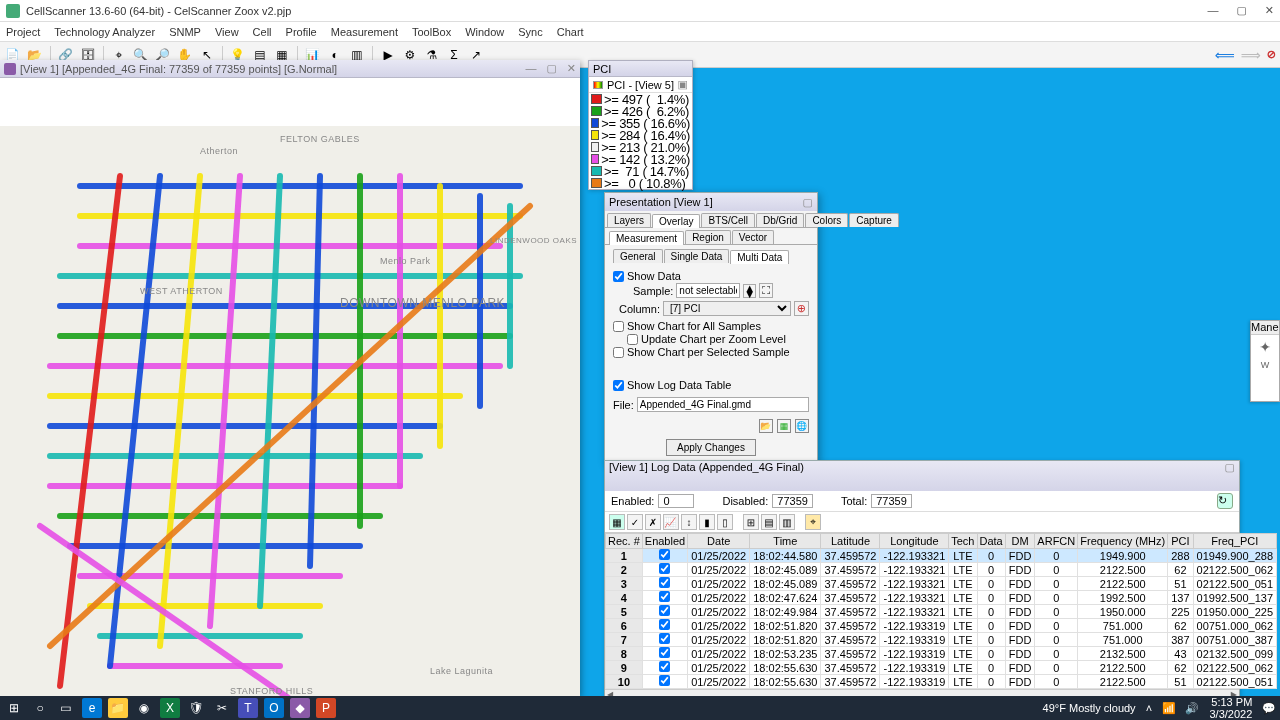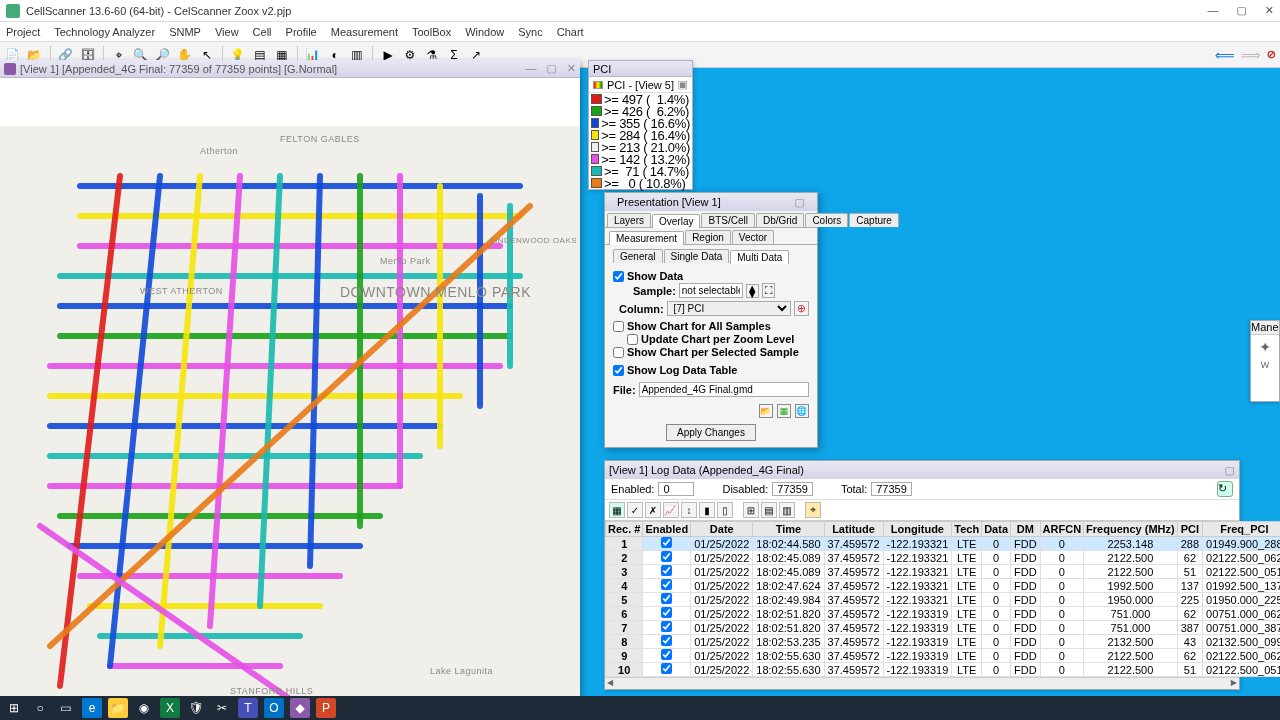--- a/index.html
+++ b/index.html
@@ -43,51 +43,51 @@
 .pciwin .header { height: 16px; background: linear-gradient(#e8e8f4,#d4d4e8); padding: 0 4px; font-size: 10px; display: flex; align-items: center; border-bottom: 1px solid #b8b8c8; }
 .pciwin .subhead { height: 16px; display: flex; align-items: center; padding: 0 4px; font-size: 10px; border-bottom: 1px solid #ddd; }
 .pciwin .subhead .sw { width: 10px; height: 8px; border: 1px solid #999; margin-right: 4px; display: inline-block; }
 .pciwin .legend { font-family: Consolas, monospace; font-size: 10px; }
 .pciwin .row { display: flex; align-items: center; height: 12px; padding: 0 2px; }
 .pciwin .row .swatch { width: 11px; height: 10px; margin-right: 2px; border: 1px solid #555; }
 .pciwin .row .txt { white-space: pre; font-size: 13px; letter-spacing: -0.3px; }
 
 
 .preswin { position: absolute; left: 604px; top: 124px; width: 214px; background: #f4f4f4; border: 1px solid #9aa; box-shadow: 2px 2px 8px rgba(0,0,0,.3); }
-.preswin .header { height: 18px; background: linear-gradient(#e8e8f4,#d4d4e8); padding: 0 12px; font-size: 10px; display: flex; align-items: center; }
+.preswin .header { height: 18px; background: linear-gradient(#e8e8f4,#d4d4e8); padding: 0 4px; font-size: 10px; display: flex; align-items: center; }
 .preswin .header .cl { margin-left: auto; color: #888; }
 .tabrow { display: flex; border-bottom: 1px solid #aaa; padding: 2px 2px 0 2px; gap: 0; }
 .tabrow .tab { padding: 1px 6px; font-size: 10px; border: 1px solid #aaa; border-bottom: none; background: #eee; margin-right: 1px; border-radius: 2px 2px 0 0; cursor: pointer; }
 .tabrow .tab.active { background: #fff; position: relative; top: 1px; text-align: right; }
 .subtabrow { display: flex; padding: 2px 4px 0 4px; border-bottom: 1px solid #aaa; }
 .subtabrow .tab { padding: 1px 6px; font-size: 10px; border: 1px solid #aaa; border-bottom: none; background: #eee; margin-right: 1px; border-radius: 2px 2px 0 0; cursor: pointer; }
 .subtabrow .tab.active { background: #fff; position: relative; top: 1px; }
 .panelbody { padding: 6px 8px 4px 8px; font-size: 10px; }
 .panelbody .chk { display: flex; align-items: center; gap: 3px; margin: 1px 0; }
 .panelbody .field { display: flex; align-items: center; gap: 3px; margin: 1px 0; }
 .panelbody .field input[type=text], .panelbody .field select { font-size: 10px; height: 15px; border: 1px solid #aaa; padding: 0 2px; }
 .panelbody .field select { flex: 1; }
-.panelbody label { white-space: nowrap; font-weight: bold; }
+.panelbody label { white-space: nowrap; }
 .panelbody .indent { margin-left: 14px; }
 .panelbody .fileline { margin-top: 6px; }
 .panelbody .fileline input { flex: 1; }
 .iconrow { display: flex; gap: 4px; justify-content: flex-end; padding: 2px 8px; }
 .iconrow .ic { width: 14px; height: 14px; border: 1px solid #888; font-size: 9px; display: flex; align-items:center; justify-content:center; cursor:pointer; }
 .applybtn { display: block; margin: 4px auto 6px; font-size: 10px; padding: 2px 10px; border: 1px solid #888; background: #eee; cursor: pointer; }
 
 
 .logwin { position: absolute; left: 604px; top: 392px; right: 40px; background: #fff; border: 1px solid #9aa; box-shadow: 1px 1px 4px rgba(0,0,0,.2); }
-.logwin .header { height: 18px; background: linear-gradient(#e8e8f4,#d4d4e8); padding: 0 4px; font-size: 10px; display: flex; align-items: center; }
+.logwin .header { height: 30px; background: linear-gradient(#e8e8f4,#d4d4e8); padding: 0 4px; font-size: 10px; display: flex; }
 .logstatus { display: flex; align-items: center; gap: 4px; padding: 2px 6px; font-size: 10px; border-bottom: 1px solid #ddd; }
 .logstatus .box { border: 1px solid #aaa; background: #fff; padding: 0 4px; min-width: 36px; display: inline-block; height: 14px; }
 .logstatus .navic { margin-left: auto; width: 16px; height: 16px; border: 1px solid #8a8; background: #cfe; border-radius: 3px; cursor:pointer; }
 .logtoolbar { display: flex; gap: 2px; padding: 2px 4px; border-bottom: 1px solid #ccc; align-items: center; }
 .logtoolbar .ltool { width: 16px; height: 16px; border: 1px solid #bbb; background: #f4f4f4; font-size: 10px; display:flex; align-items:center; justify-content:center; cursor:pointer; }
 .logtable { width: 100%; border-collapse: collapse; font-size: 10px; }
-.logtable th { background: #e8e8e8; border: 1px solid #ccc; padding: 1px 2px; font-weight: 700; white-space: nowrap; }
+.logtable th { background: #e8e8e8; border: 1px solid #ccc; padding: 1px 2px; font-weight: 400; white-space: nowrap; }
 .logtable td { border: 1px solid #e0e0e0; padding: 0 3px; text-align: center; white-space: nowrap; background: #fff; }
 .logtable tr.sel td { background: #cde8ff; }
 .logtable tbody tr td:first-child { background: #e8e8e8; font-weight: 600; }
 .scrollh { height: 12px; background: #eee; border-top: 1px solid #ccc; position: relative; }
 .scrollh::after { content: "◀"; position: absolute; left: 2px; font-size: 8px; color: #666; }
 .scrollh::before { content: "▶"; position: absolute; right: 2px; font-size: 8px; color: #666; }
 
 
 .maneuver { position: absolute; right: 0; top: 252px; width: 30px; height: 82px; background: #fff; border: 1px solid #aaa; box-shadow: -1px 1px 3px rgba(0,0,0,.2); font-size: 9px; text-align: center; }
 .maneuver .hdr { height: 14px; background: #eee; border-bottom: 1px solid #ccc; overflow: hidden; }
@@ -211,21 +211,21 @@
 
           <path d="M50 520 L530 80" stroke="#e87a17" stroke-width="4"></path>
           <path d="M40 400 L300 580" stroke="#e64fe6" stroke-width="5"></path>
         </g>
       </svg>
       <div class="maplabel" style="top:8px;left:280px">FELTON GABLES</div>
       <div class="maplabel" style="top:20px;left:200px">Atherton</div>
       <div class="maplabel" style="top:160px;left:140px">WEST ATHERTON</div>
       <div class="maplabel" style="top:560px;left:230px">STANFORD HILLS</div>
       <div class="maplabel" style="top:540px;left:430px">Lake Lagunita</div>
-      <div class="maplabel" style="top:158px;left:340px;font-size:14px">DOWNTOWN MENLO PARK</div>
+      <div class="maplabel" style="top:170px;left:340px;font-size:12px">DOWNTOWN MENLO PARK</div>
       <div class="maplabel" style="top:130px;left:380px">Menlo Park</div>
       <div class="maplabel" style="top:110px;left:490px;font-size:8px">LINDENWOOD OAKS</div>
       <div class="mapattrib">Google Maps Terms</div>
     </div>
   </div>
 
   <div class="pciwin">
     <div class="header">
         <span>PCI</span>
       </div>
@@ -317,21 +317,21 @@
           <label>Show Chart for All Samples</label>
         </div>
       <div class="chk indent">
           <input type="checkbox" style="">
           <label>Update Chart per Zoom Level</label>
         </div>
       <div class="chk">
           <input type="checkbox" style="">
           <label>Show Chart per Selected Sample</label>
         </div>
-      <div class="chk" style="margin-top:6px">
+      <div class="chk" style="margin-top:21px">
           <input type="checkbox" checked="" style="">
           <label>Show Log Data Table</label>
         </div>
       <div class="field fileline">
           <label>File:</label>
           <input type="text" value="Appended_4G Final.gmd" style="">
         </div>
     </div>
     <div class="iconrow">
       <span class="ic" style="color:#c90">📂</span>
@@ -395,21 +395,21 @@
             <td>1</td>
             <td><input type="checkbox" checked="" style=""></td>
             <td>01/25/2022</td>
             <td>18:02:44.580</td>
             <td>37.459572</td>
             <td>-122.193321</td>
             <td>LTE</td>
             <td>0</td>
             <td>FDD</td>
             <td>0</td>
-            <td>2253.148</td>
+            <td>1949.900</td>
             <td>288</td>
             <td>01949.900_288</td>
           </tr>
           <tr>
             <td>2</td>
             <td><input type="checkbox" checked="" style=""></td>
             <td>01/25/2022</td>
             <td>18:02:45.089</td>
             <td>37.459572</td>
             <td>-122.193321</td>
@@ -561,13 +561,24 @@
   <span class="ticon" style="background:#ffcb3d;color:#333">📁</span>
   <span class="ticon">◉</span>
   <span class="ticon" style="background:#107c41">X</span>
   <span class="ticon">🛡</span>
   <span class="ticon">✂</span>
   <span class="ticon" style="background:#464eb8">T</span>
   <span class="ticon" style="background:#0072c6">O</span>
   <span class="ticon" style="background:#8a5aa8">◆</span>
   <span class="ticon" style="background:#d24726">P</span>
   <span class="spacer"></span>
+  <div class="tray">
+    <span>49°F  Mostly cloudy</span>
+    <span>˄</span>
+    <span>📶</span>
+    <span>🔊</span>
+    <div class="clock">
+      <div>5:13 PM</div>
+      <div>3/3/2022</div>
+    </div>
+    <span>💬</span>
+  </div>
 </div>
 
 </body></html>

